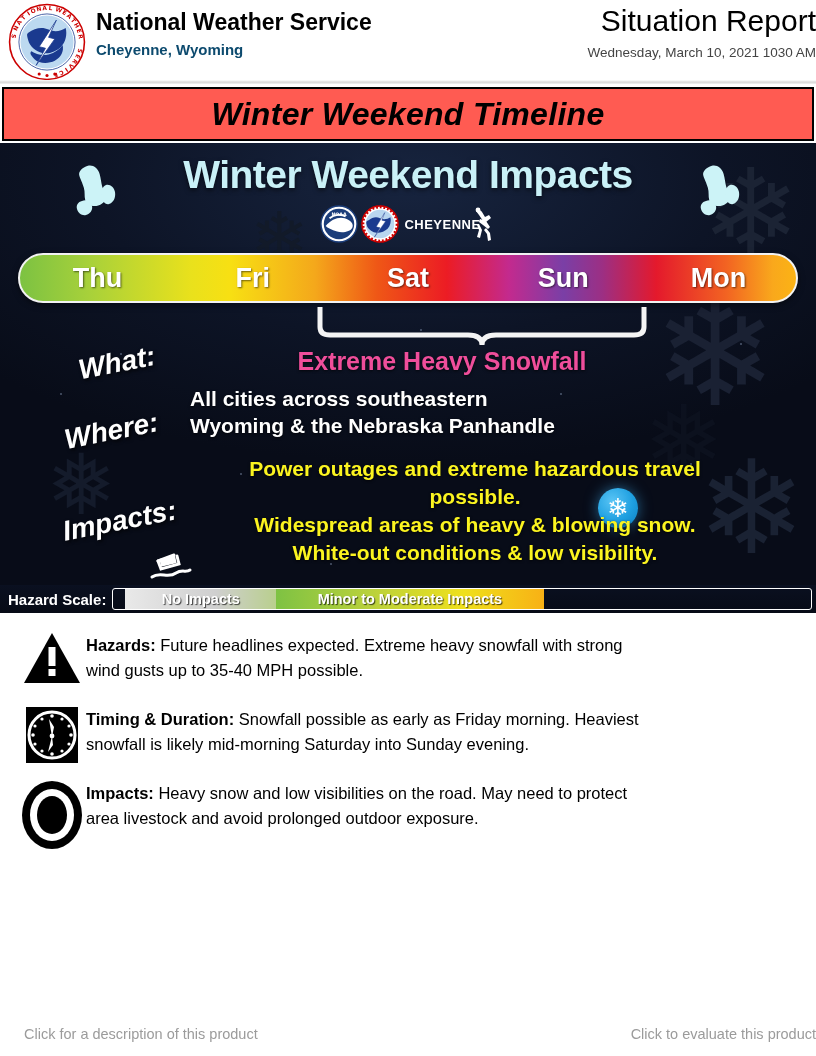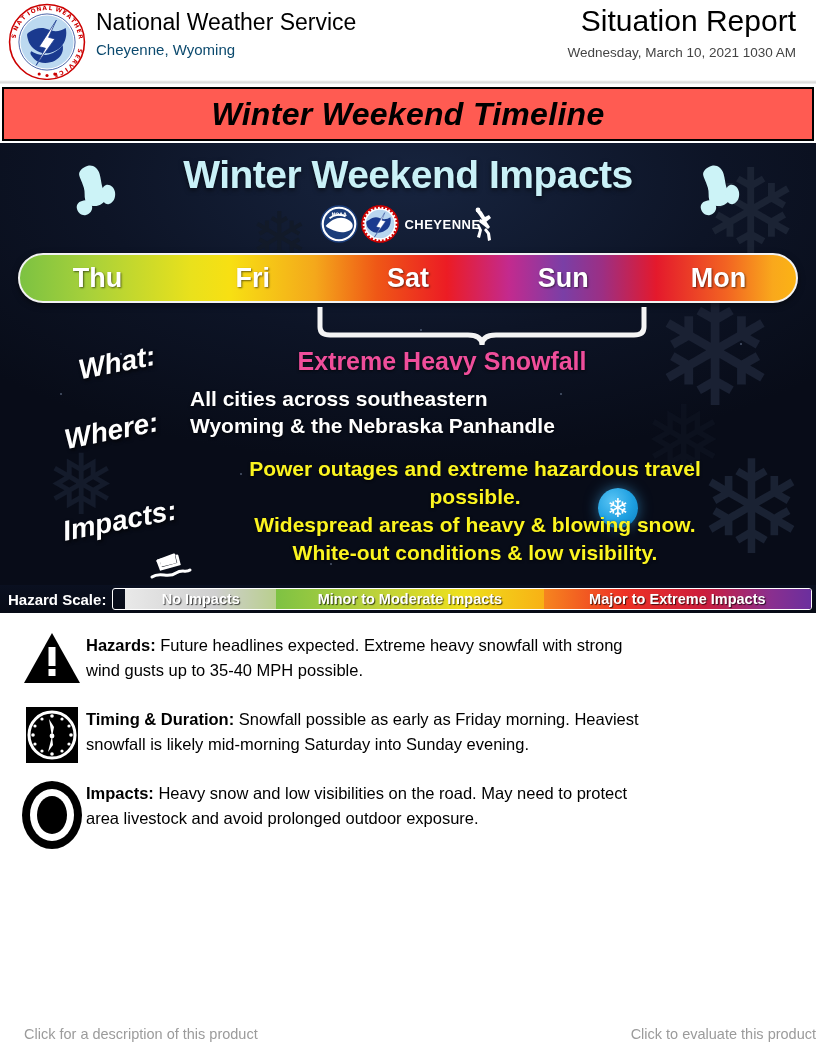--- a/index.html
+++ b/index.html
@@ -28,36 +28,37 @@
     position: absolute;
     left: 8px;
     top: 3px;
     width: 78px;
     height: 78px;
   }
   .hdr-left {
     position: absolute;
     left: 96px;
     top: 10px;
+    font-weight: bold;
   }
   .hdr-title {
     font-size: 23px;
     color: #000;
     line-height: 1.1;
     white-space: nowrap;
   }
   .hdr-sub {
     font-size: 15px;
     color: #0c4a6e;
     margin-top: 6px;
     white-space: nowrap;
   }
   .hdr-right {
     position: absolute;
-    right: 20px;
+    right: 0;
     top: 6px;
     text-align: right;
   }
   .hdr-report {
     font-size: 30px;
     color: #000;
     line-height: 1;
     white-space: nowrap;
   }
   .hdr-date {
@@ -574,21 +575,20 @@
     <div>possible.</div>
     <div>Widespread areas of heavy &amp; blowing snow.</div>
     <div>White-out conditions &amp; low visibility.</div>
   </div>
 
   <div class="hazard">
     <div class="hazard-label">Hazard Scale:</div>
     <div class="hazard-bar">
       <div class="hz-seg hz-none">No Impacts</div>
       <div class="hz-seg hz-minor">Minor to  Moderate Impacts</div>
-      <div class="hz-seg hz-major">Major to Extreme Impacts</div>
     </div>
   </div>
 </div>
 
 <div class="bullets">
 
   <div class="bullet">
     <div class="bullet-ico">
       <svg viewBox="0 0 60 54" width="60" height="54" aria-hidden="true">
         <path d="M30 2 L58 52 L2 52 Z" fill="#000000"></path>

